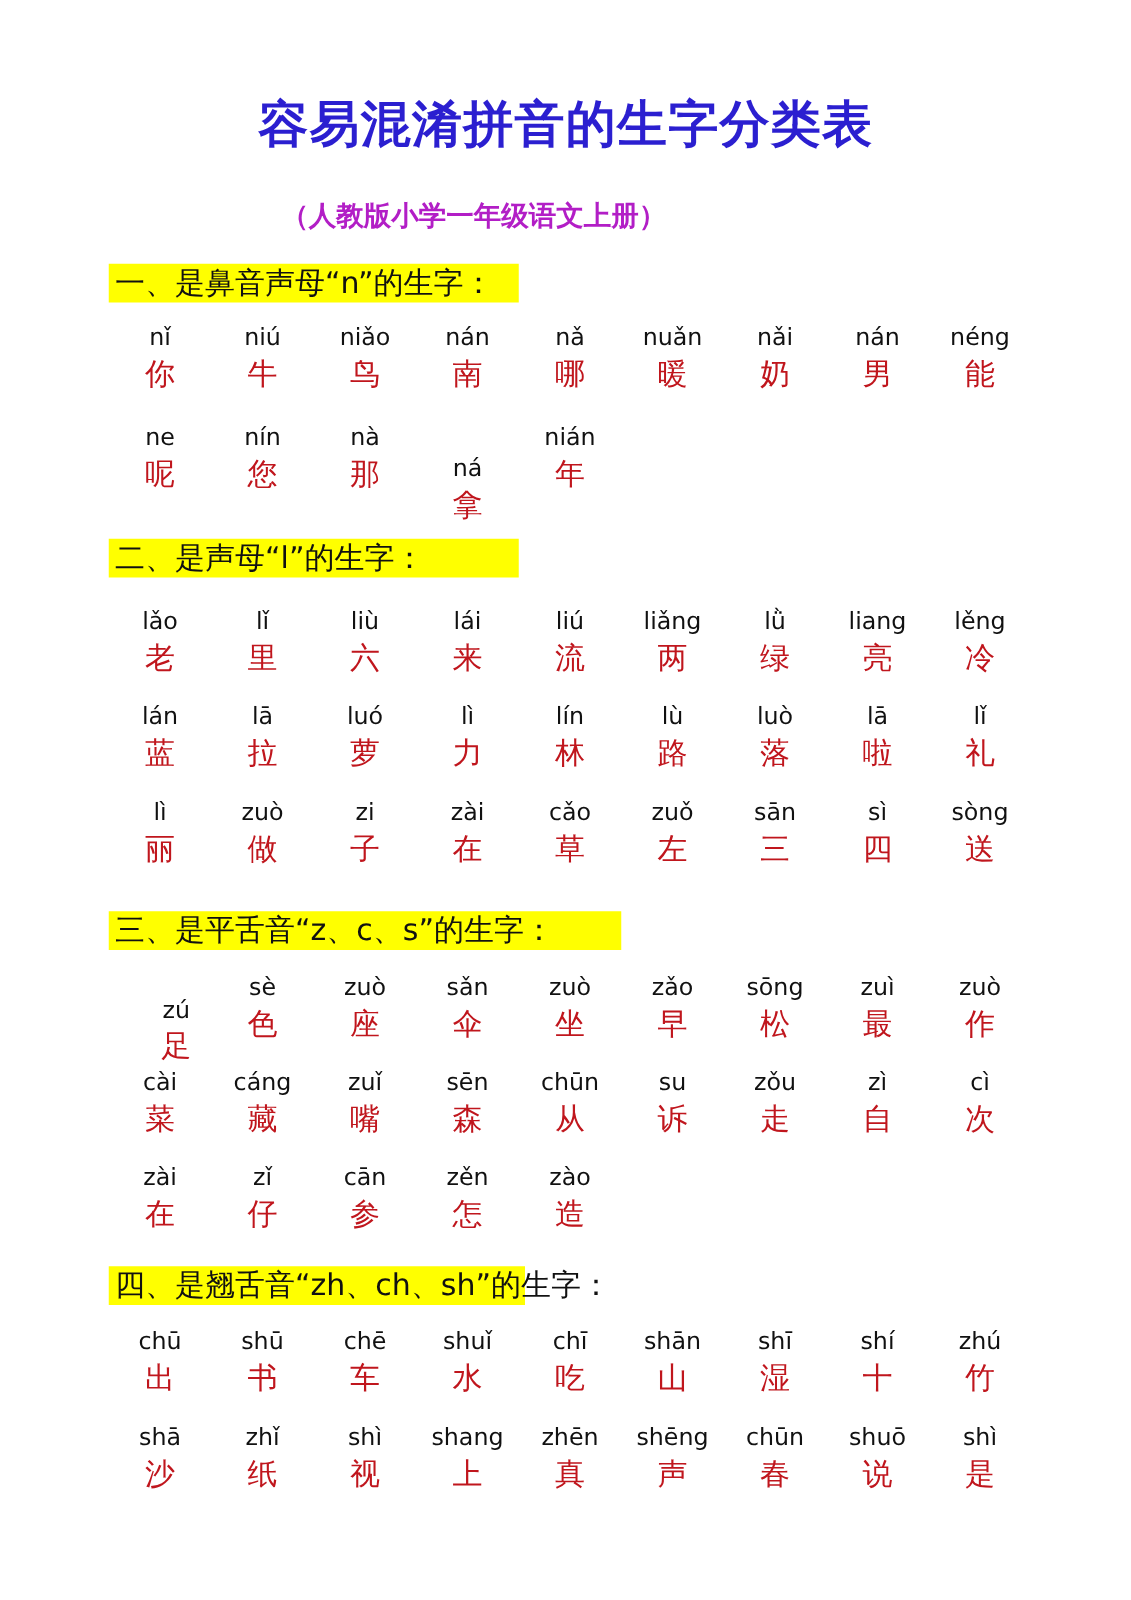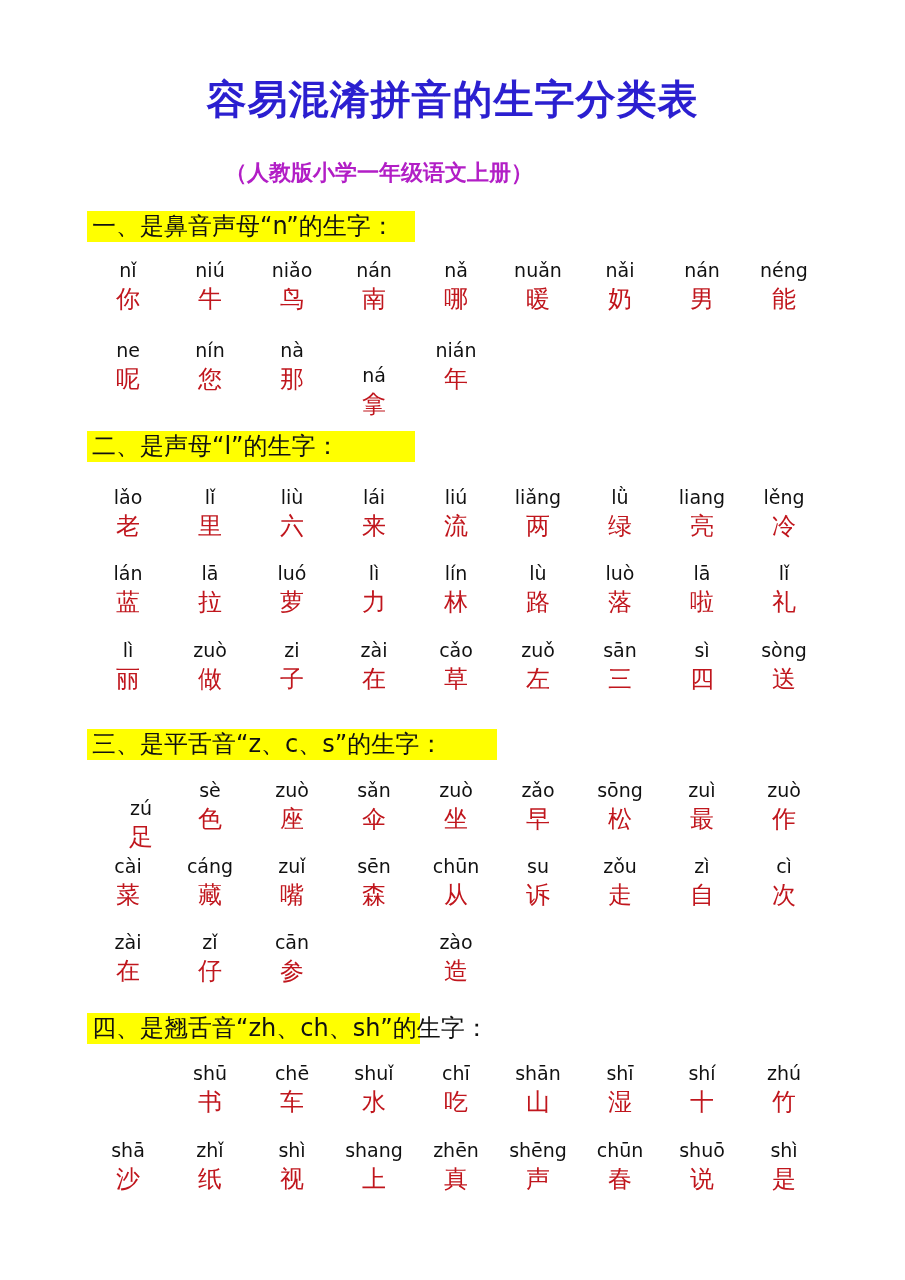--- a/index.html
+++ b/index.html
@@ -304,26 +304,34 @@
         <span class="hanzi">在</span>
       </div>
       <div class="cell" style="left: 210px;">
         <span class="pinyin">zǐ</span>
         <span class="hanzi">仔</span>
       </div>
       <div class="cell" style="left: 292px;">
         <span class="pinyin">cān</span>
         <span class="hanzi">参</span>
       </div>
+      <div class="cell" style="left: 374px;">
+        <span class="pinyin">zěn</span>
+        <span class="hanzi">怎</span>
+      </div>
       <div class="cell" style="left: 456px;">
         <span class="pinyin">zào</span>
         <span class="hanzi">造</span>
       </div>
     </div>
     <div class="grid-row" style="top: 1060px;">
+      <div class="cell" style="left: 128px;">
+        <span class="pinyin">chū</span>
+        <span class="hanzi">出</span>
+      </div>
       <div class="cell" style="left: 292px;">
         <span class="pinyin">chē</span>
         <span class="hanzi">车</span>
       </div>
       <div class="cell" style="left: 210px;">
         <span class="pinyin">shū</span>
         <span class="hanzi">书</span>
       </div>
       <div class="cell" style="left: 374px;">
         <span class="pinyin">shuǐ</span>

